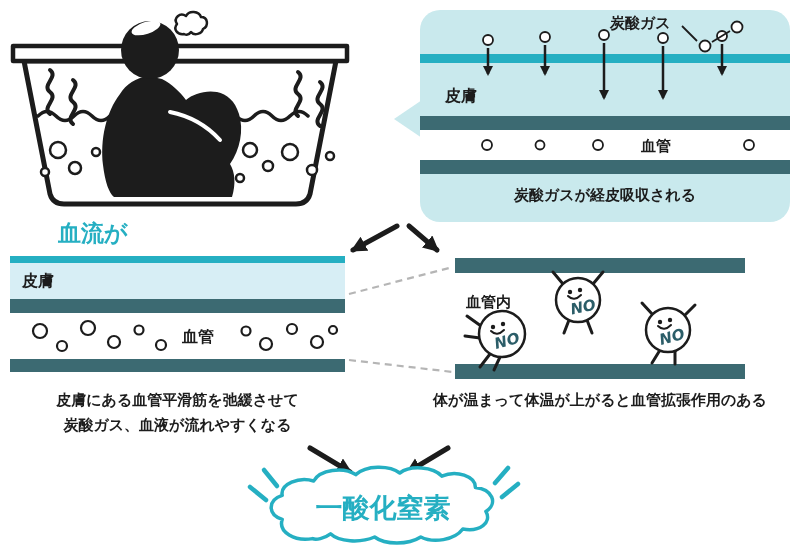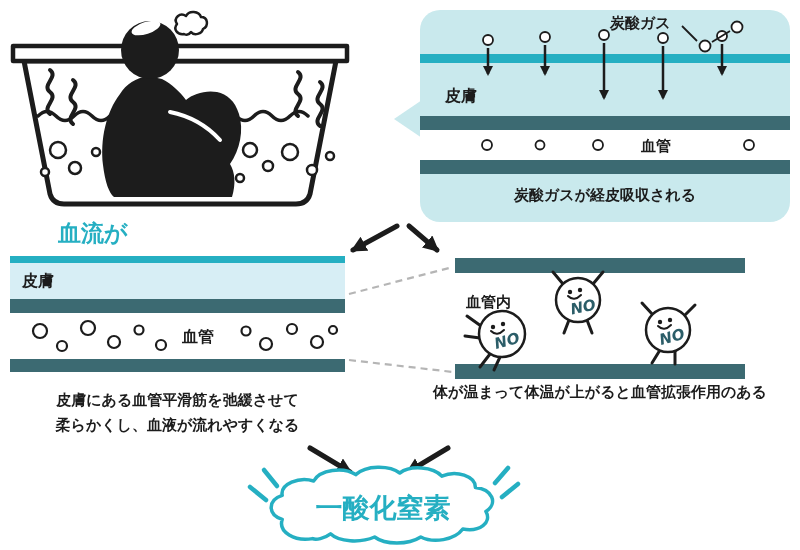--- a/index.html
+++ b/index.html
@@ -211,21 +211,21 @@
 <div class="t b" style="left:182px;top:327px;font-size:16px;">血管</div>
 
 <div class="t b" style="left:466px;top:278px;font-size:15px;margin-top:15px;">血管内</div>
 
 <div class="t no-tag" style="left:489px;top:332px;transform:rotate(-15deg);">NO</div>
 <div class="t no-tag" style="left:565px;top:298px;transform:rotate(-12deg);">NO</div>
 <div class="t no-tag" style="left:654px;top:328px;transform:rotate(-15deg);">NO</div>
 
 <div class="t ctr cap" style="left:10px;top:388px;width:335px;">
   <div>皮膚にある血管平滑筋を弛緩させて</div>
-  <div>柔らかくし、血液が流れやすくなる</div>
-</div>
-<div class="t ctr cap" style="left:400px;top:380px;width:400px;">
+  <div>炭酸ガス、血液が流れやすくなる</div>
+</div>
+<div class="t ctr cap" style="left:400px;top:388px;width:400px;">
   <div>体が温まって体温が上がると血管拡張作用のある</div>
 </div>
 
 <div class="t teal b ctr" style="left:283px;top:490px;width:200px;font-size:27px;">一酸化窒素</div>
 
 </div>
 
 </body></html>

